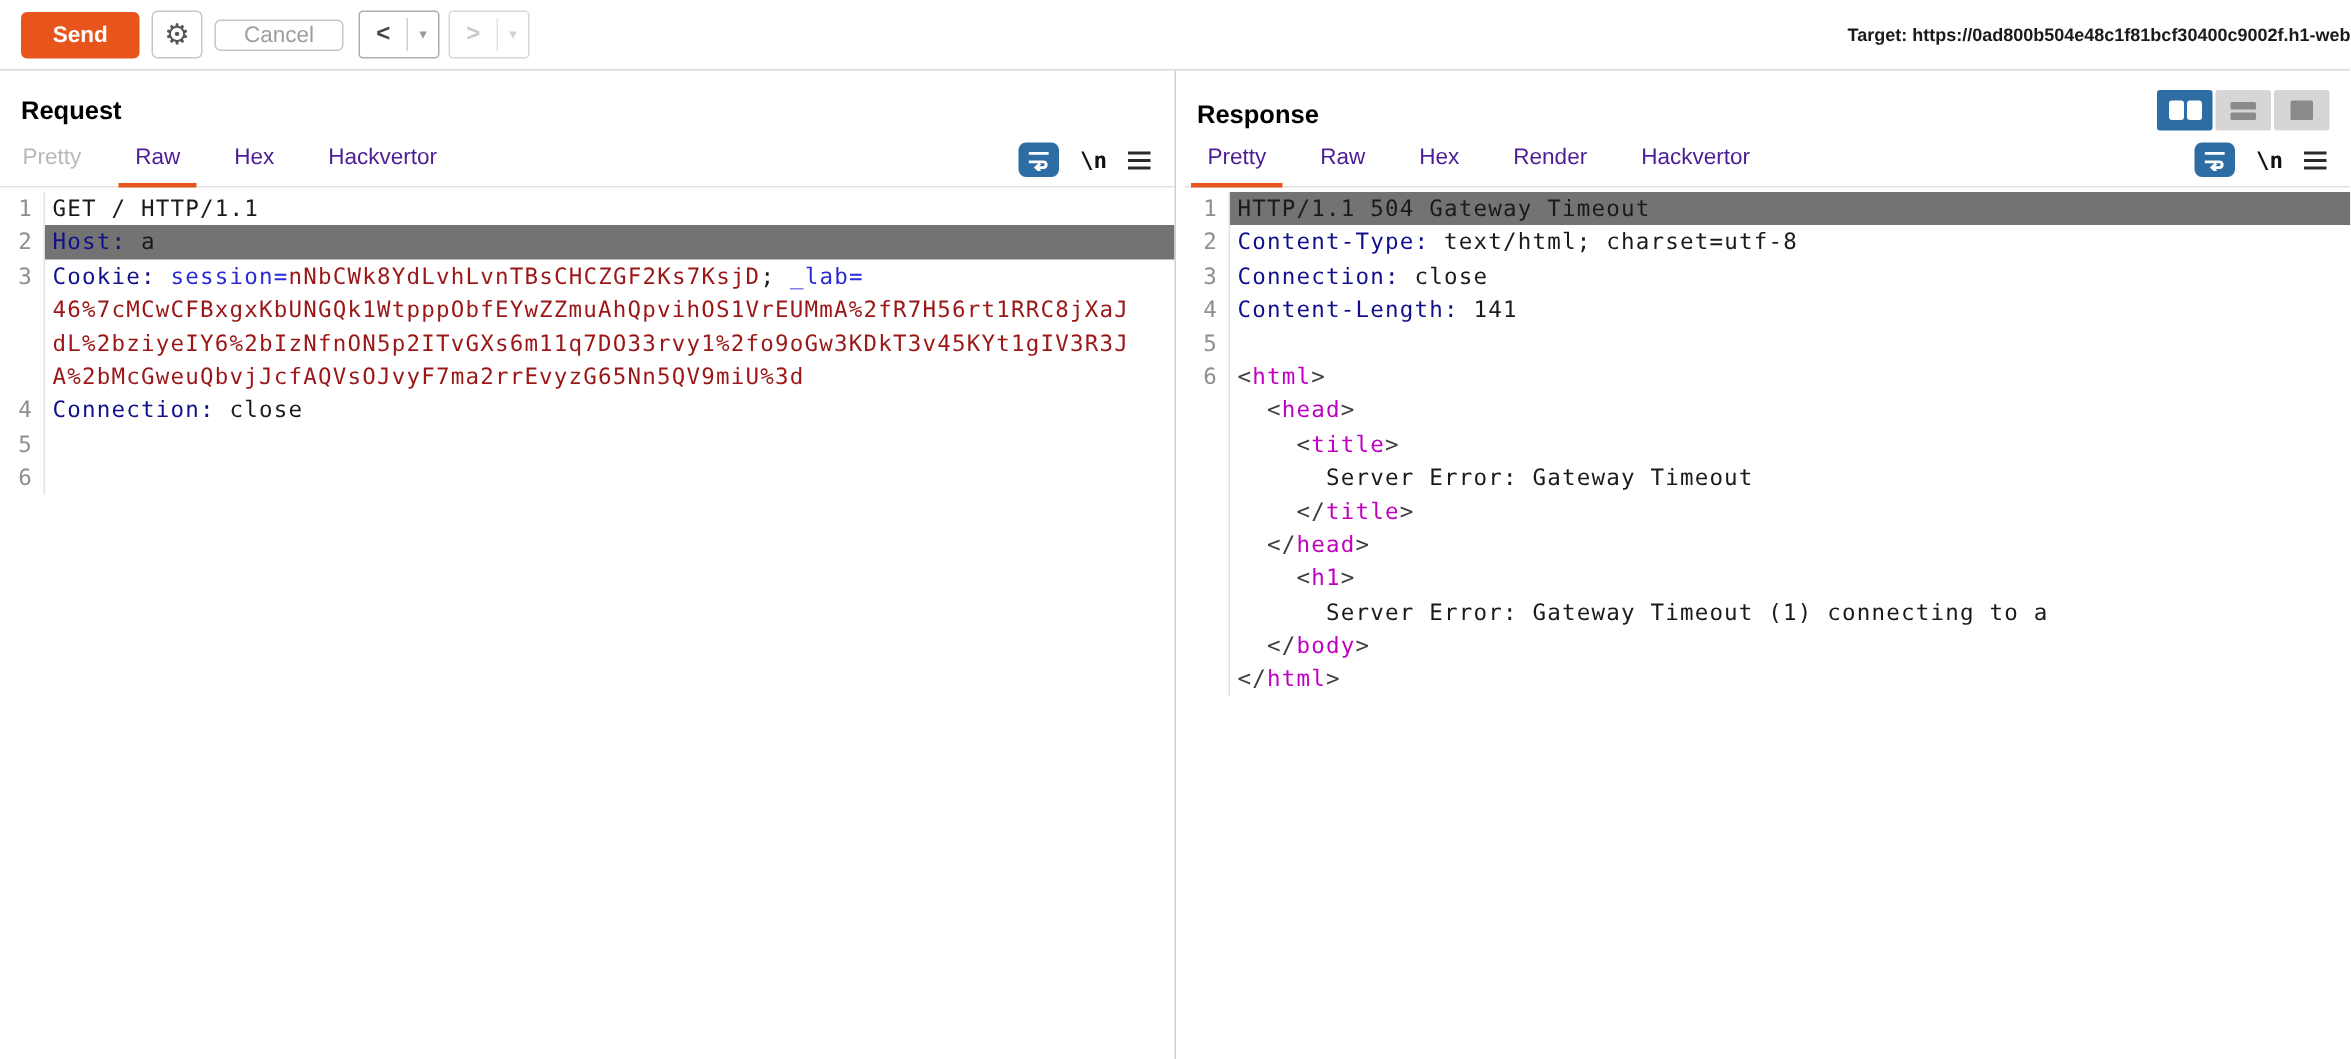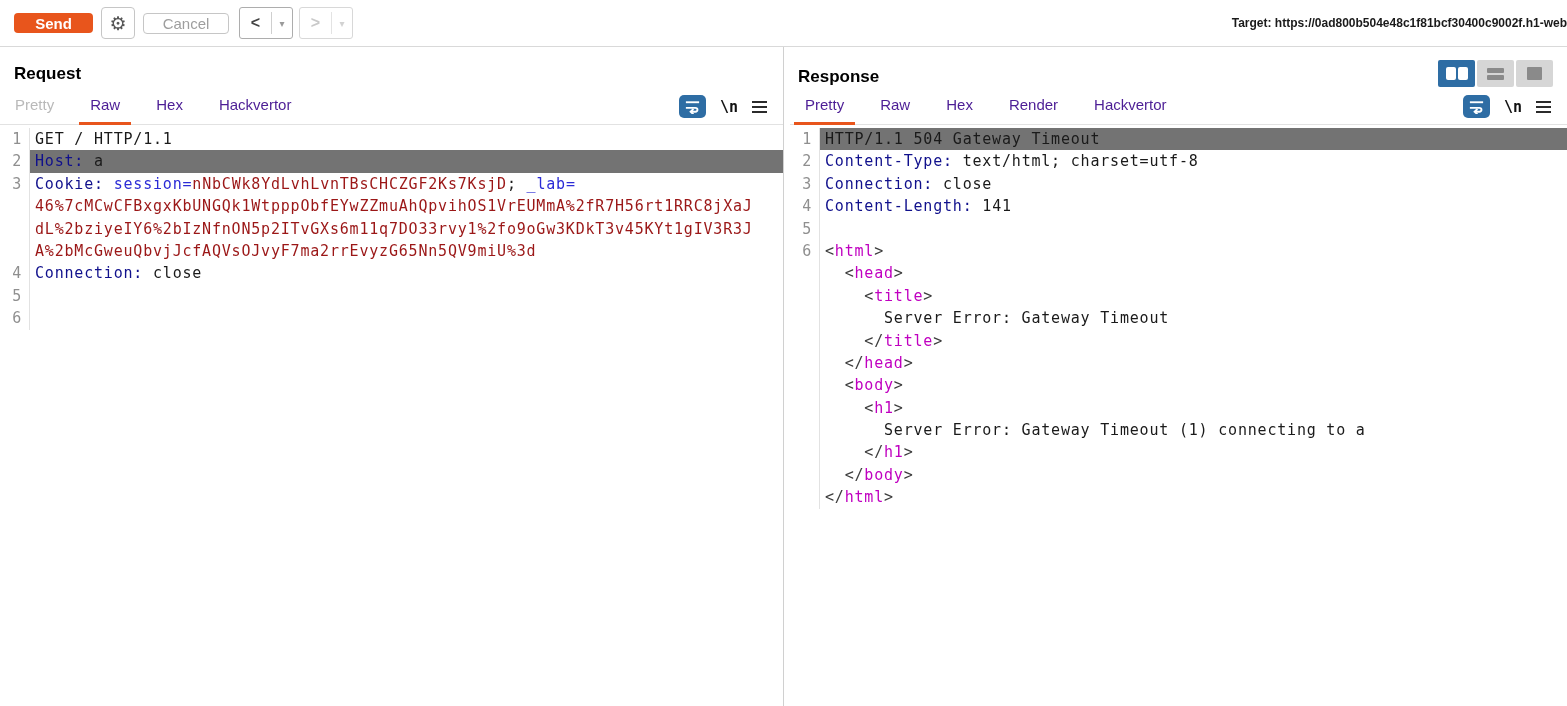--- a/index.html
+++ b/index.html
@@ -4,21 +4,21 @@
 <style>
   * { margin:0; padding:0; box-sizing:border-box; }
   html,body { width:1567px; height:706px; overflow:hidden; background:#fff;
               font-family:"Liberation Sans", sans-serif; color:#1a1a1a; }
 
   
   .toolbar { height:47px; display:flex; align-items:center; padding:0 0 0 14px;
              border-bottom:1px solid #d9d9d9; }
   .btn { display:flex; align-items:center; justify-content:center; cursor:pointer;
          border-radius:4px; font-size:15px; }
-  .btn-send { width:79px; height:20px; background:#e8551c; color:#fff; font-weight:bold;
+  .btn-send { width:79px; height:31px; background:#e8551c; color:#fff; font-weight:bold;
               border:none; margin-right:8px; }
   .btn-gear { width:34px; height:32px; background:#fff; border:1px solid #c6c6c6;
               color:#555; font-size:19px; margin-right:8px; }
   .btn-cancel { width:86px; height:21px; background:#fff; border:1px solid #c6c6c6;
                 color:#9e9e9e; margin-right:10px; }
   .nav-group { display:flex; align-items:stretch; height:32px; border:1px solid #adadad;
                border-radius:3px; background:#fff; margin-right:6px; overflow:hidden; }
   .nav-main { width:31px; display:flex; align-items:center; justify-content:center;
               font-size:16px; font-weight:600; color:#444; cursor:pointer; }
   .nav-sep { width:1px; background:#cfcfcf; margin:4px 0; }
@@ -259,36 +259,28 @@
         <div class="cline">
           <span class="ln"></span>
           <span class="lc"><span class="s-plain">    </span><span class="s-tagb">&lt;/</span><span class="s-tag">title</span><span class="s-tagb">&gt;</span></span>
         </div>
         <div class="cline">
           <span class="ln"></span>
           <span class="lc"><span class="s-plain">  </span><span class="s-tagb">&lt;/</span><span class="s-tag">head</span><span class="s-tagb">&gt;</span></span>
         </div>
         <div class="cline">
           <span class="ln"></span>
-          <span class="lc"><span class="s-plain">  </span><span class="s-tagb">&lt;</span><span class="s-tag">body</span><span class="s-tagb">&gt;</span></span>
-        </div>
-        <div class="cline">
-          <span class="ln"></span>
           <span class="lc"><span class="s-plain">    </span><span class="s-tagb">&lt;</span><span class="s-tag">h1</span><span class="s-tagb">&gt;</span></span>
         </div>
         <div class="cline">
           <span class="ln"></span>
           <span class="lc"><span class="s-plain">      Server Error: Gateway Timeout (1) connecting to a</span></span>
         </div>
         <div class="cline">
           <span class="ln"></span>
-          <span class="lc"><span class="s-plain">    </span><span class="s-tagb">&lt;/</span><span class="s-tag">h1</span><span class="s-tagb">&gt;</span></span>
-        </div>
-        <div class="cline">
-          <span class="ln"></span>
           <span class="lc"><span class="s-plain">  </span><span class="s-tagb">&lt;/</span><span class="s-tag">body</span><span class="s-tagb">&gt;</span></span>
         </div>
         <div class="cline">
           <span class="ln"></span>
           <span class="lc"><span class="s-tagb">&lt;/</span><span class="s-tag">html</span><span class="s-tagb">&gt;</span></span>
         </div>
       </div>
   </section>
 
 </div>

